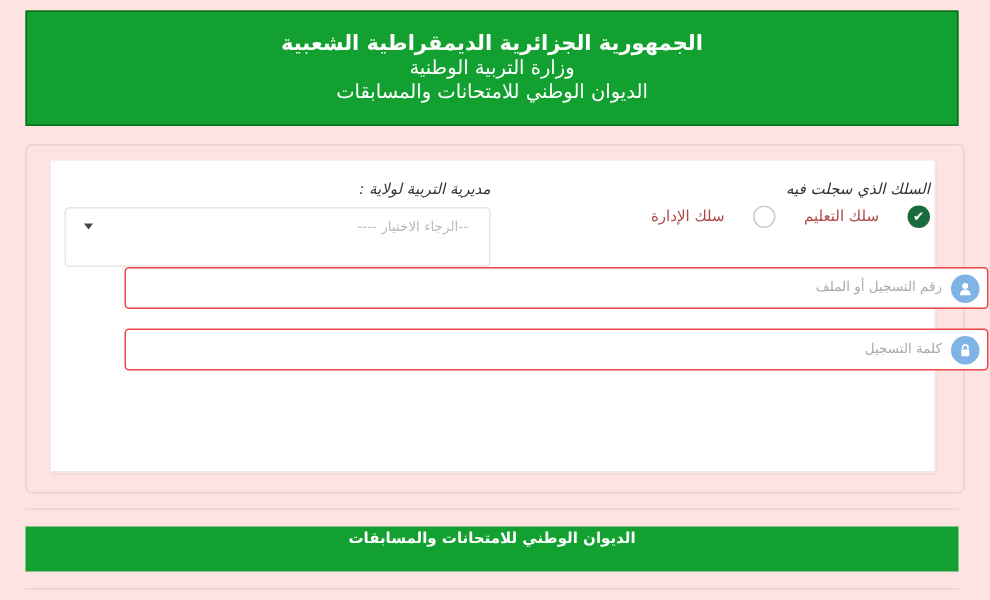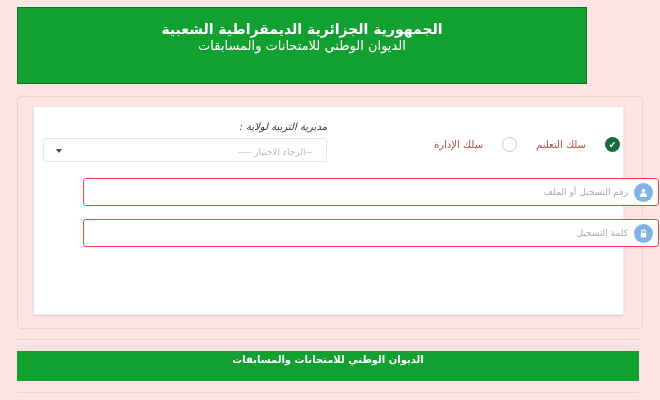--- a/index.html
+++ b/index.html
@@ -4,21 +4,21 @@
   <style>
     * { box-sizing: border-box; margin: 0; padding: 0; }
     html, body {
       width: 660px; height: 400px; overflow: hidden;
       background: #fde4e2;
       font-family: "DejaVu Sans", sans-serif;
     }
     .page { position: relative; width: 660px; height: 400px; }
 
     .header {
-      position: absolute; left: 17px; top: 7px; width: 570px; height: 77px;
+      position: absolute; left: 17px; top: 7px; width: 622px; height: 77px;
       background: #12a030;
       border: 1px solid #0d6e20;
       color: #fff; text-align: center; direction: rtl;
       padding-top: 12px;
     }
     .header .l1 { font-size: 14px; font-weight: bold; line-height: 18px; }
     .header .l2 { font-size: 13px; line-height: 16px; }
     .header .l3 { font-size: 13px; line-height: 16px; }
 
     .outer-panel {
@@ -32,21 +32,21 @@
       background: #ffffff;
       border: 1px solid #f0e6e6;
       box-shadow: 0 1px 2px rgba(0,0,0,0.1);
     }
 
     .label {
       position: absolute; font-size: 10px; color: #333; direction: rtl; white-space: nowrap; font-style: italic;
     }
 
     .select-box {
-      position: absolute; left: 43px; top: 138px; width: 284px; height: 24px;
+      position: absolute; left: 43px; top: 138px; width: 284px; height: 40px;
       background: #fff; border: 1px solid #e6e6e6; border-radius: 3px;
     }
     .select-box .ph {
       position: absolute; right: 14px; top: 8px; font-size: 9px; color: #bbb; direction: rtl;
     }
     .select-box .arrow {
       position: absolute; left: 12px; top: 10px; width: 0; height: 0;
       border-left: 3.5px solid transparent; border-right: 3.5px solid transparent;
       border-top: 4px solid #444;
     }
@@ -91,26 +91,28 @@
       font-size: 10px; font-weight: bold; line-height: 13px; padding-top: 2px;
     }
   </style>
 </head>
 <body>
 
 <div class="page">
 
   <div class="header">
     <div class="l1">الجمهورية الجزائرية الديمقراطية الشعبية</div>
+    <div class="l2">وزارة التربية الوطنية</div>
     <div class="l3">الديوان الوطني للامتحانات والمسابقات</div>
   </div>
 
   <div class="outer-panel"></div>
   <div class="inner-panel"></div>
 
+  <div class="label" style="right:40px; top:121px;">السلك الذي سجلت فيه</div>
 
   <div class="radio-row">
     <span class="radio-check">
       <span>✔</span>
     </span>
     <span class="radio-label">سلك التعليم</span>
     <span class="radio-empty"></span>
     <span class="radio-label">سلك الإدارة</span>
   </div>
 

